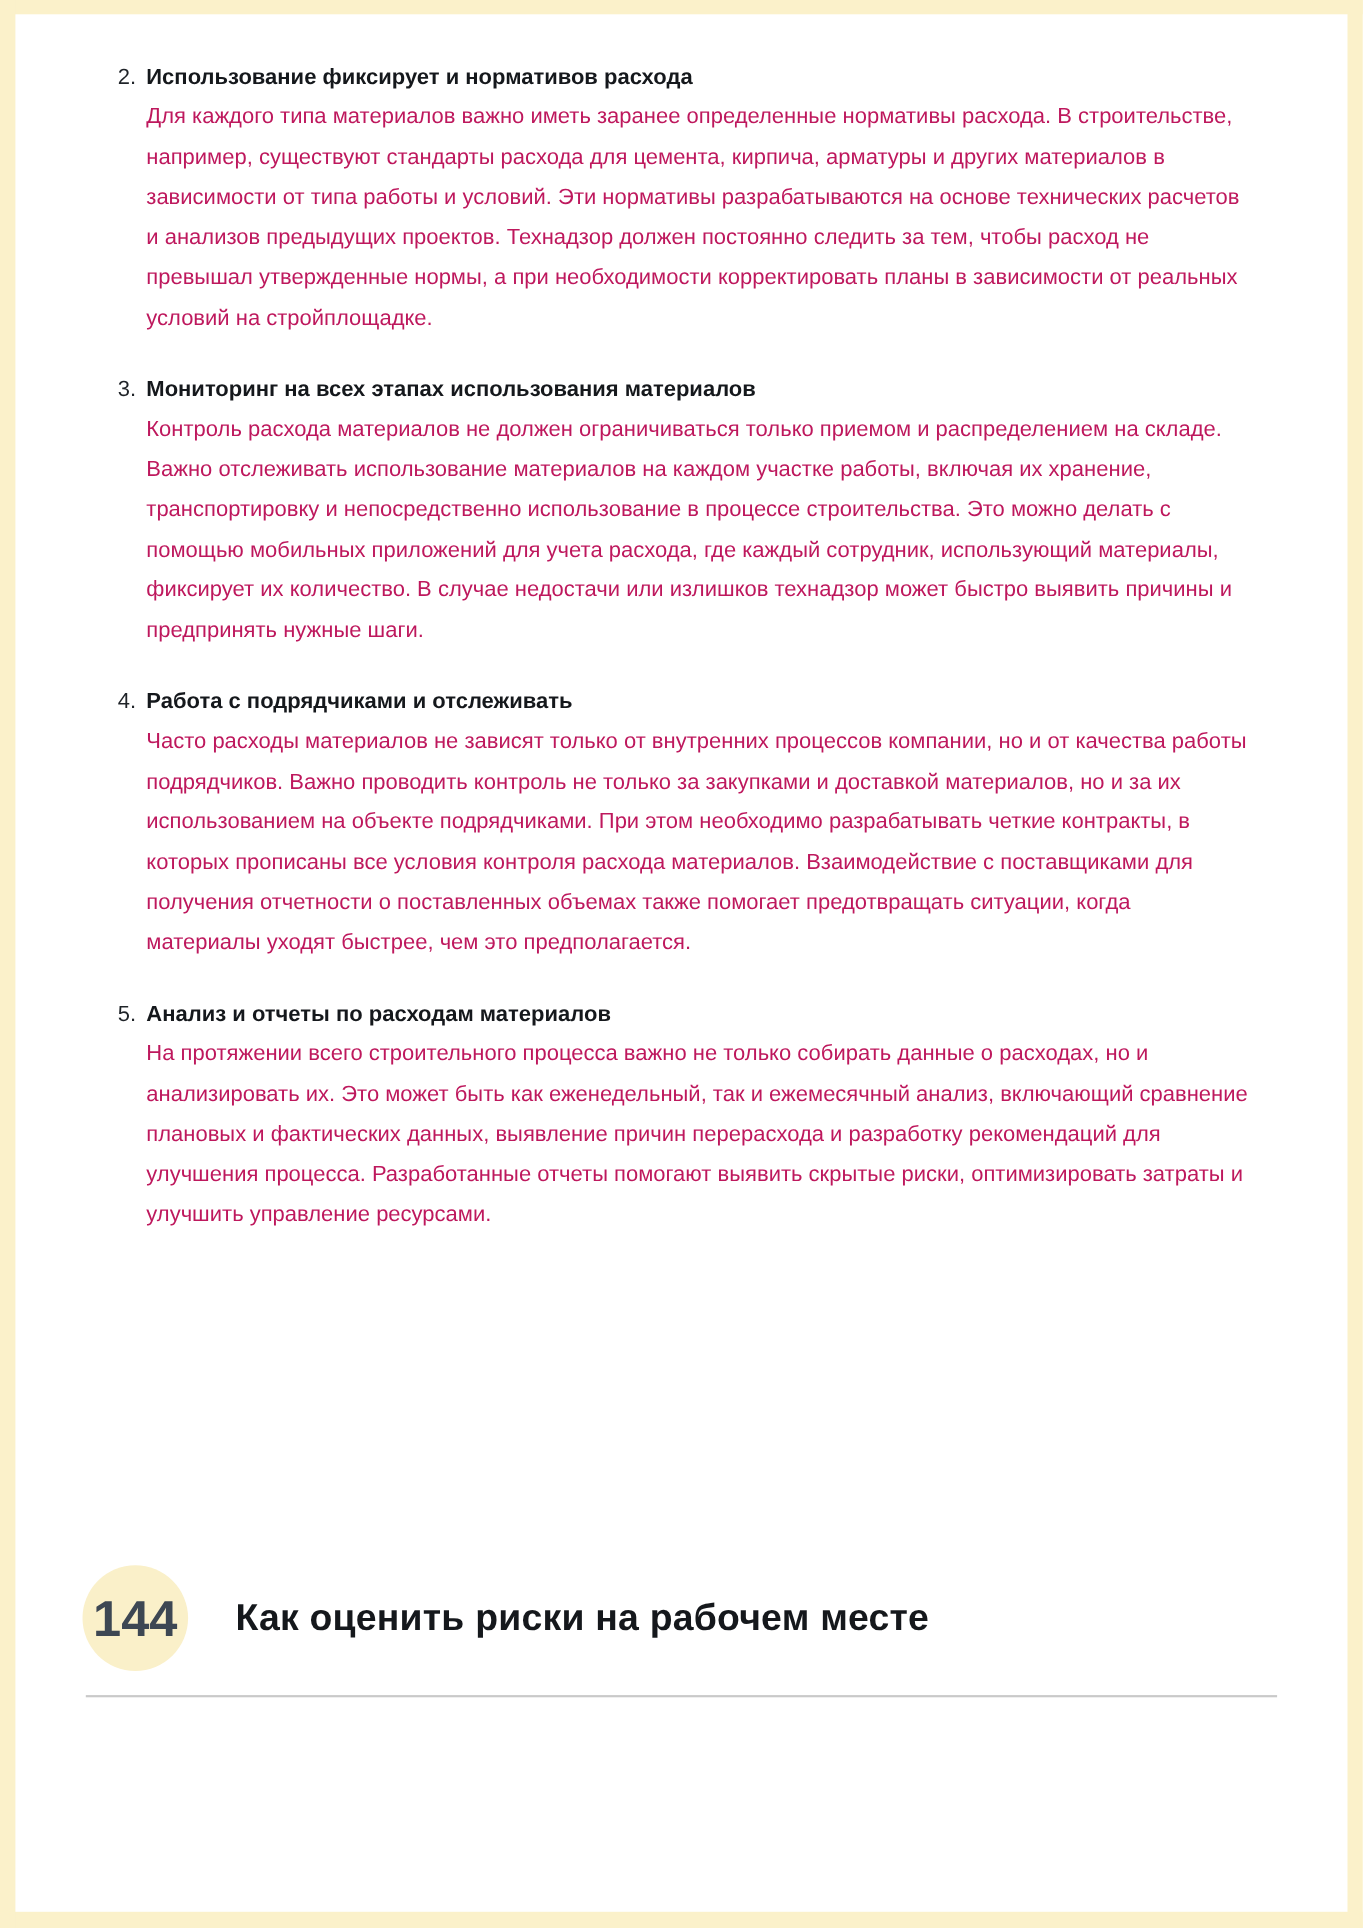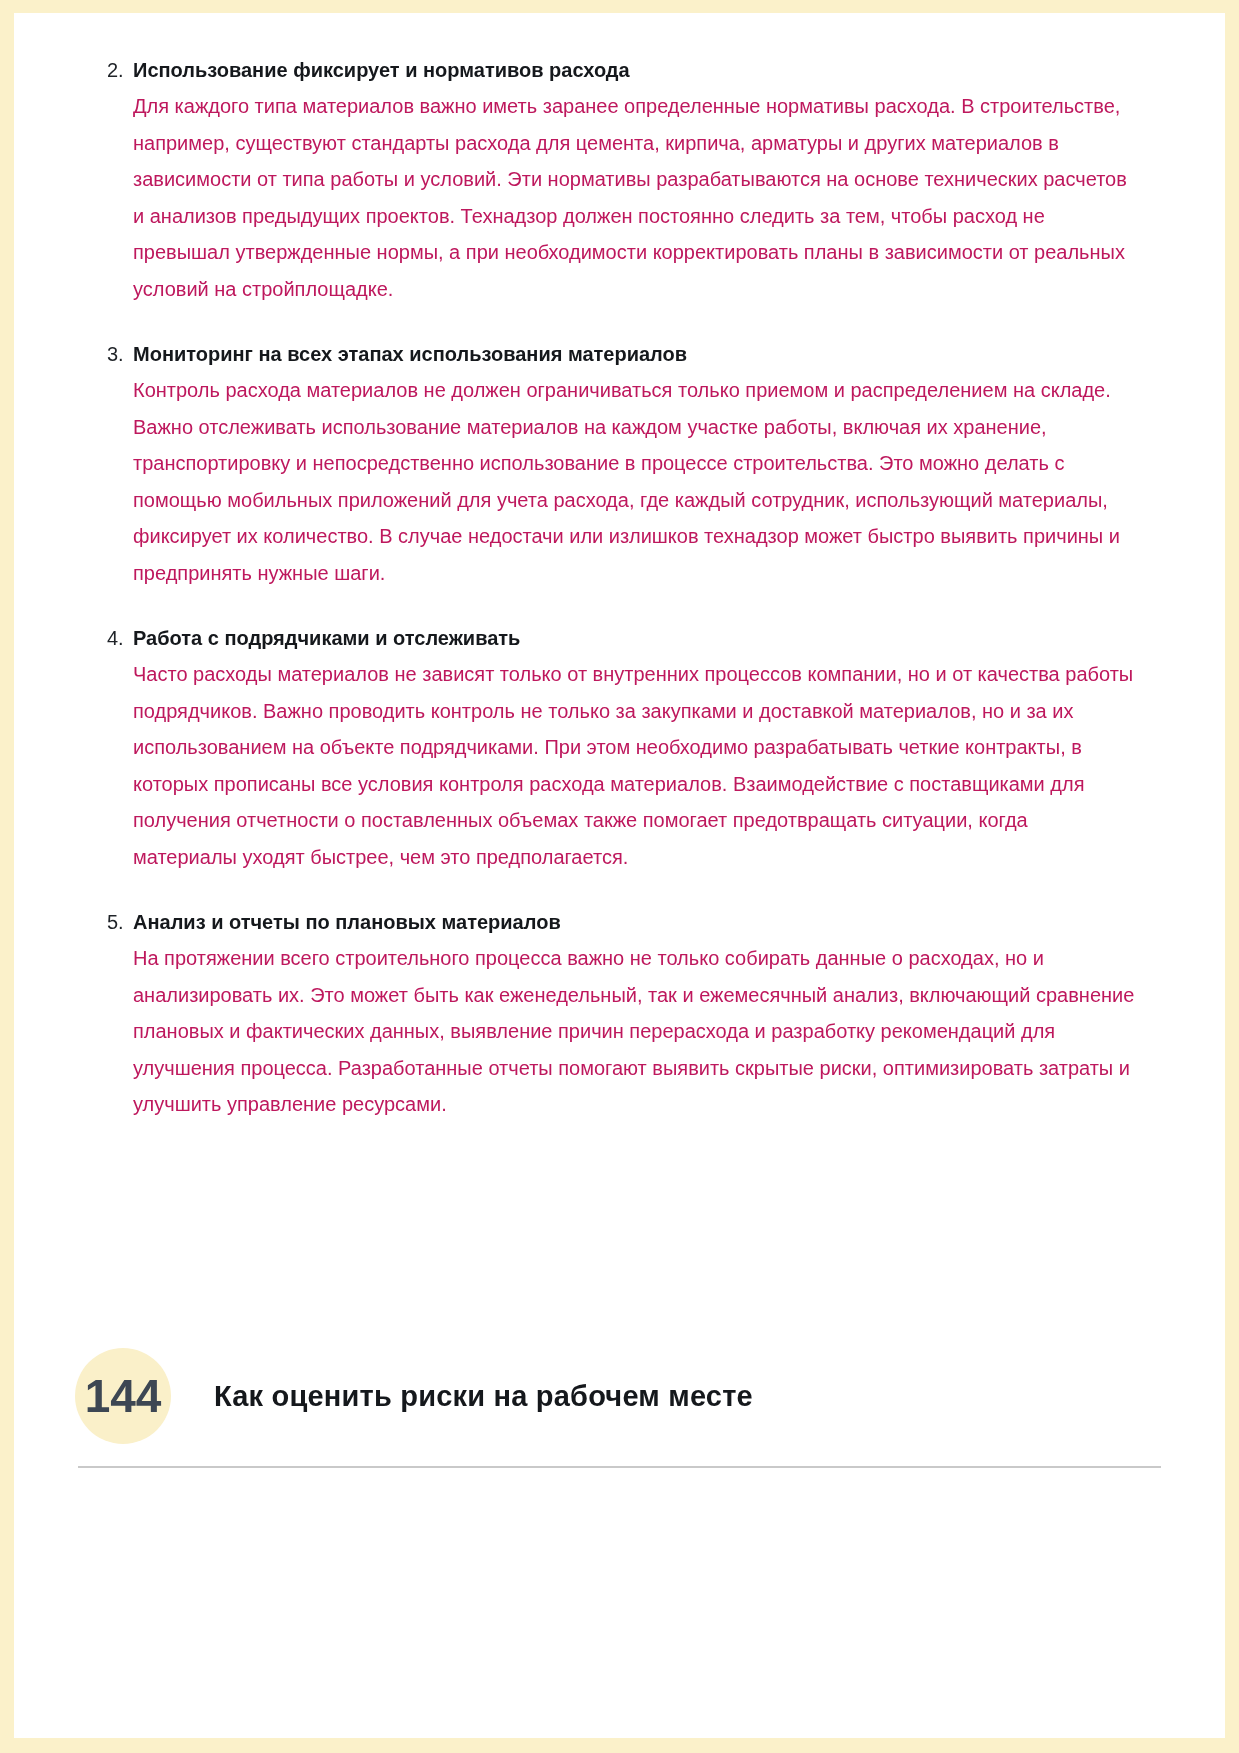--- a/index.html
+++ b/index.html
@@ -54,21 +54,21 @@
   .item p {
     margin: 0;
     font-size: 20px;
     line-height: 36.5px;
     font-weight: 400;
     color: #be185d;
   }
 
   .footer {
     position: absolute;
-    top: 1348px;
+    top: 1423px;
     left: 75px;
     width: 1086px;
     text-align: right;
   }
   .footer-row {
     display: flex;
     align-items: center;
   }
   .pagenum-wrap {
     position: relative;
@@ -91,21 +91,21 @@
     height: 96px;
     display: flex;
     align-items: center;
     justify-content: center;
     font-size: 46px;
     font-weight: 700;
     color: #3d4753;
   }
   .chapter-title {
     margin: 0 0 0 43px;
-    font-size: 29px;
+    font-size: 34px;
     font-weight: 700;
     color: #15181c;
     letter-spacing: 0.2px;
   }
   .footer-divider {
     margin: 22px 0 0 3px;
     width: 1083px;
     height: 0;
     border: none;
     border-top: 2px solid #c9c9c9;
@@ -143,21 +143,21 @@
       <div class="num">4.</div>
       <div class="item-body">
         <h3>Работа с подрядчиками и отслеживать</h3>
         <p>Часто расходы материалов не зависят только от внутренних процессов компании, но и от качества работы подрядчиков. Важно проводить контроль не только за закупками и доставкой материалов, но и за их использованием на объекте подрядчиками. При этом необходимо разрабатывать четкие контракты, в которых прописаны все условия контроля расхода материалов. Взаимодействие с поставщиками для получения отчетности о поставленных объемах также помогает предотвращать ситуации, когда материалы уходят быстрее, чем это предполагается.</p>
       </div>
     </div>
 
     <div class="item">
       <div class="num">5.</div>
       <div class="item-body">
-        <h3>Анализ и отчеты по плановых материалов</h3>
+        <h3>Анализ и отчеты по расходам материалов</h3>
         <p>На протяжении всего строительного процесса важно не только собирать данные о расходах, но и анализировать их. Это может быть как еженедельный, так и ежемесячный анализ, включающий сравнение плановых и фактических данных, выявление причин перерасхода и разработку рекомендаций для улучшения процесса. Разработанные отчеты помогают выявить скрытые риски, оптимизировать затраты и улучшить управление ресурсами.</p>
       </div>
     </div>
 
   </main>
 
   <footer class="footer">
     <div class="footer-row">
       <div class="pagenum-wrap">
         <div class="pagenum-circle"></div>

